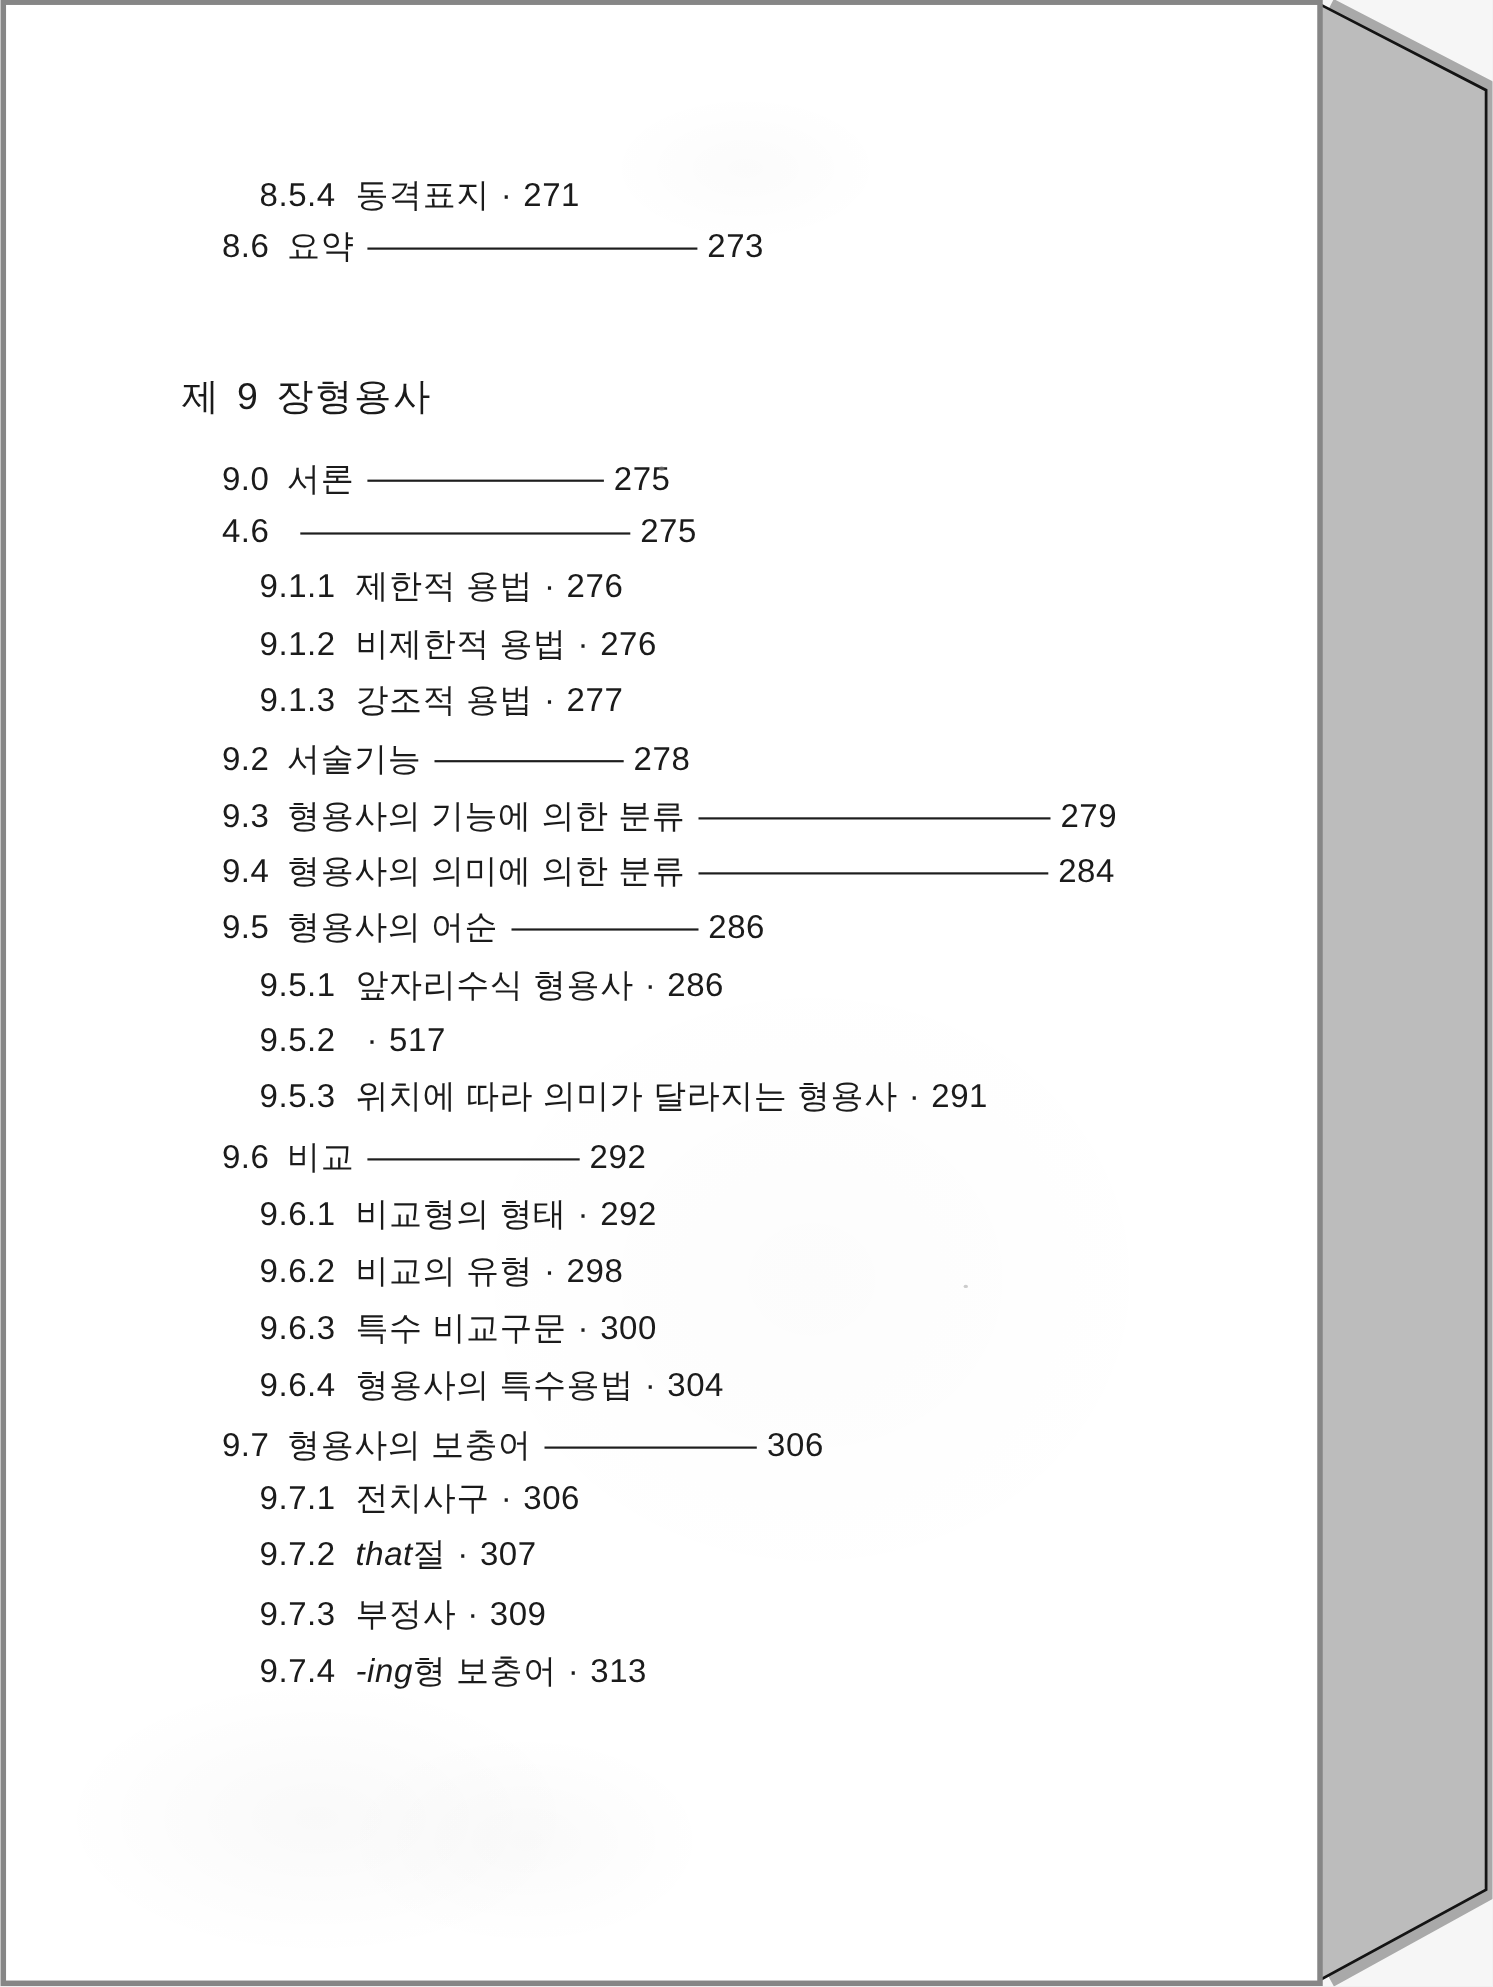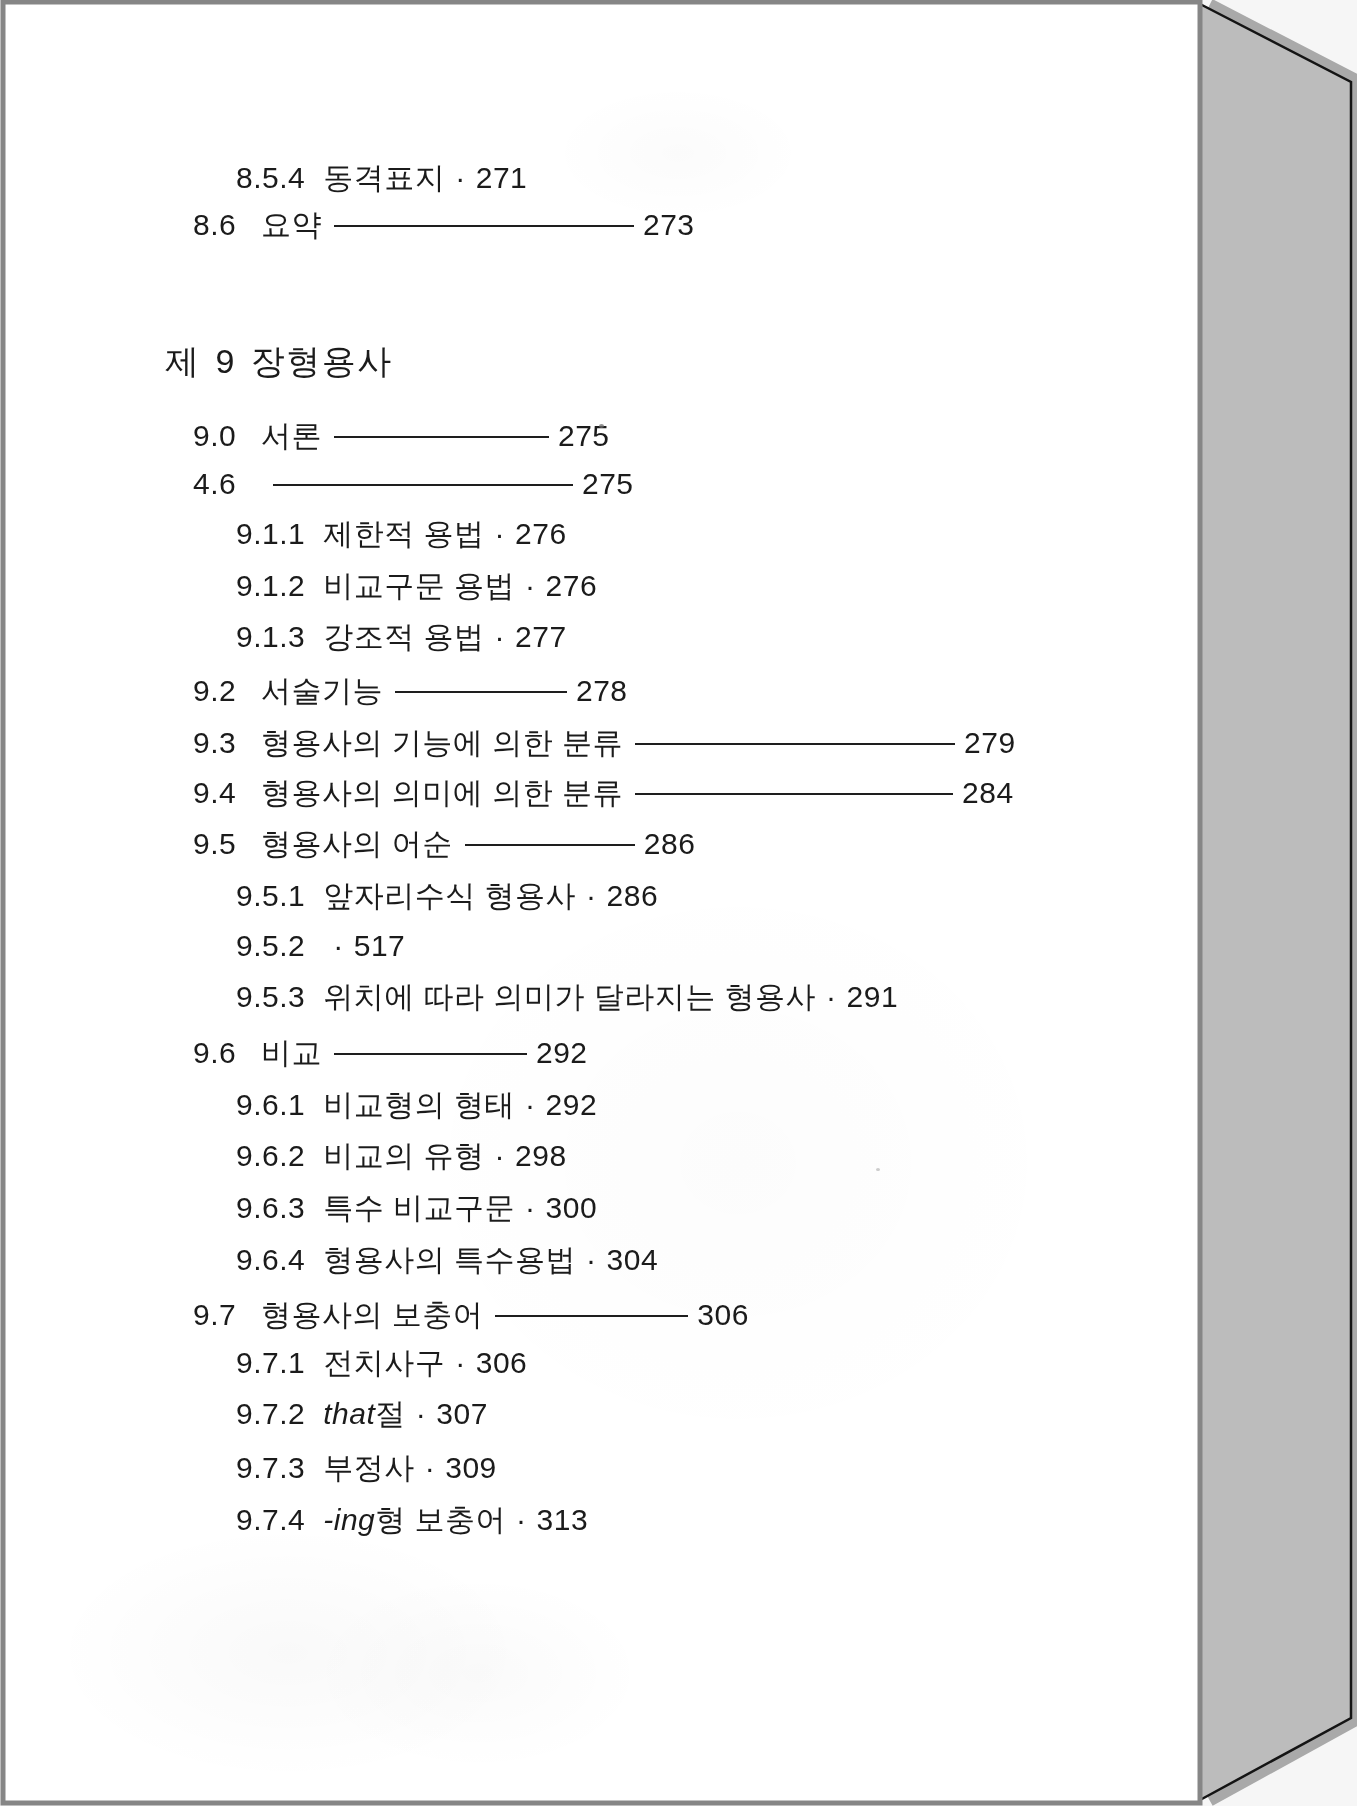--- a/index.html
+++ b/index.html
@@ -21,21 +21,21 @@
     display:flex;align-items:center;
   }
   .chapter .prefix{word-spacing:4px;}
   .row{
     position:absolute;height:44px;display:flex;align-items:center;
     font-size:30px;line-height:44px;white-space:nowrap;letter-spacing:0.5px;
   }
   .l1{left:185px;}
   .l2{left:228px;}
   .num{display:inline-block;}
-  .l1 .num{min-width:52px;margin-right:16px;}
+  .l1 .num{min-width:52px;margin-right:16px;text-align:right;}
   .l2 .num{min-width:66px;margin-right:18px;}
   .ttl-i{font-style:italic;}
   .dot{margin:0 10px;}
   .leader{
     display:inline-block;height:0;border-top:2.5px solid #1e1e1e;
     margin-left:12px;margin-right:9px;transform:translateY(1px);
   }
   .lw170{width:170px;}.lw172{width:172px;}.lw193{width:193px;}
   .lw215{width:215px;}.lw300{width:300px;}.lw318{width:318px;}.lw320{width:320px;}
   .speck{position:absolute;border-radius:50%;background:#6f6f6f;}
@@ -104,21 +104,21 @@
 
     <div class="row l2" style="top:509px">
       <span class="num">9.1.1</span>
       <span class="ttl">제한적 용법</span>
       <span class="dot">·</span>
       <span class="pg">276</span>
     </div>
 
     <div class="row l2" style="top:561px">
       <span class="num">9.1.2</span>
-      <span class="ttl">비교구문 용법</span>
+      <span class="ttl">비제한적 용법</span>
       <span class="dot">·</span>
       <span class="pg">276</span>
     </div>
 
     <div class="row l2" style="top:612px">
       <span class="num">9.1.3</span>
       <span class="ttl">강조적 용법</span>
       <span class="dot">·</span>
       <span class="pg">277</span>
     </div>

